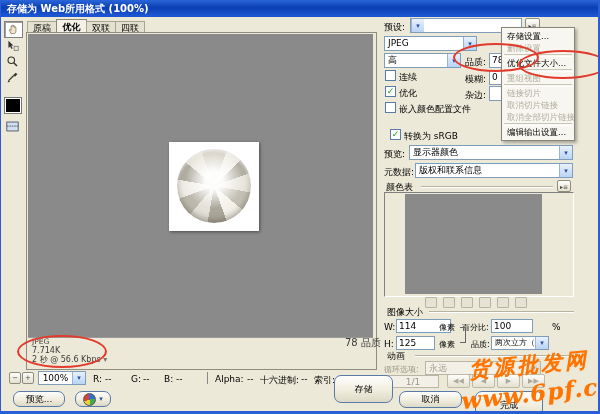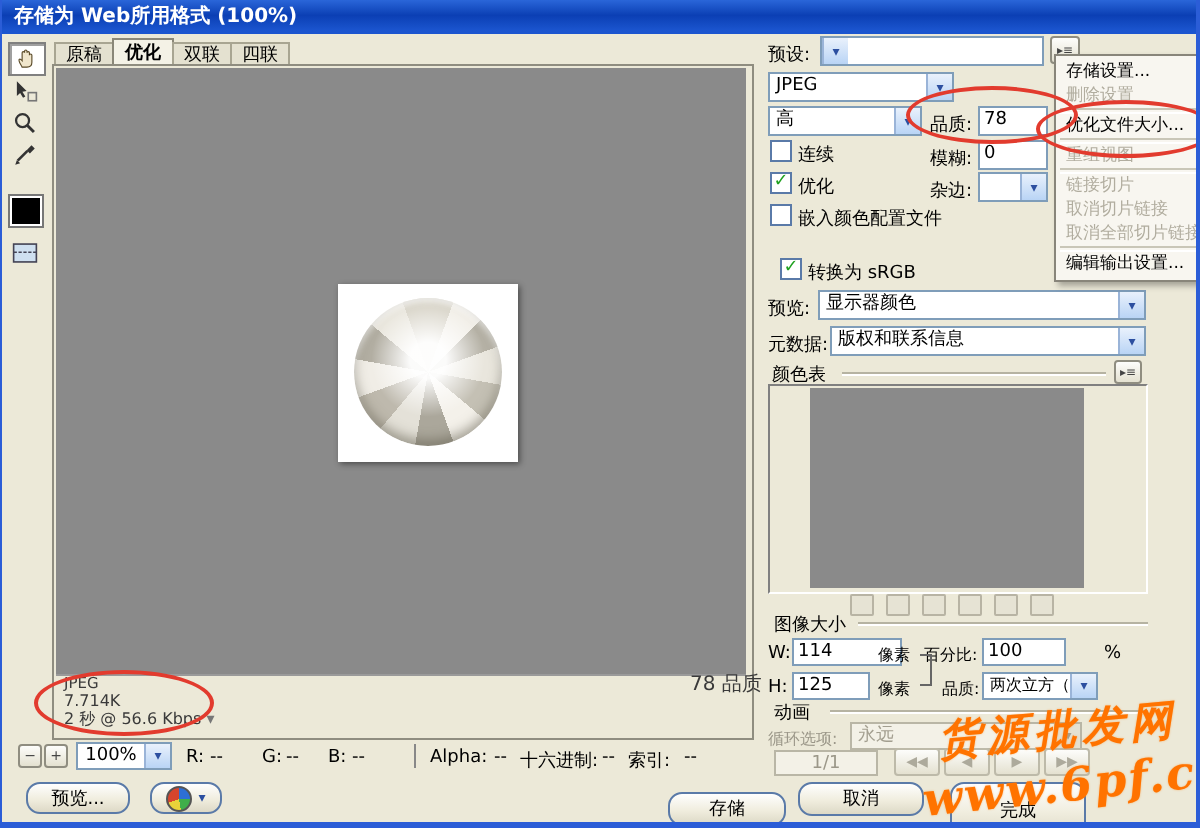--- a/index.html
+++ b/index.html
@@ -263,31 +263,31 @@
   <div class="abs minibtn dis" style="left:471px;top:374px;width:23px;height:14px">
     <span>◀</span>
   </div>
   <div class="abs minibtn dis" style="left:496px;top:374px;width:23px;height:14px">
     <span>▶</span>
   </div>
   <div class="abs minibtn dis" style="left:521px;top:374px;width:23px;height:14px">
     <span>▶▶</span>
   </div>
 
-  <div class="abs xpbtn" style="left:333px;top:396px;width:59px;height:17px">
+  <div class="abs xpbtn" style="left:333px;top:375px;width:59px;height:28px">
     <span>存储</span>
   </div>
   <div class="abs xpbtn" style="left:398px;top:391px;width:63px;height:17px">
     <span>取消</span>
   </div>
   <div class="abs xpbtn" style="left:474px;top:391px;width:68px;height:28px">
     <span>完成</span>
   </div>
 
-  <div class="abs menu" style="left:526px;top:27px;width:74px;z-index:40">
+  <div class="abs menu" style="left:500px;top:27px;width:74px;z-index:40">
     <div class="menu-item">存储设置...</div>
     <div class="menu-item dis">删除设置</div>
     <div class="menu-sep"></div>
     <div class="menu-item">优化文件大小...</div>
     <div class="menu-sep"></div>
     <div class="menu-item dis">重组视图</div>
     <div class="menu-sep"></div>
     <div class="menu-item dis">链接切片</div>
     <div class="menu-item dis">取消切片链接</div>
     <div class="menu-item dis">取消全部切片链接</div>

